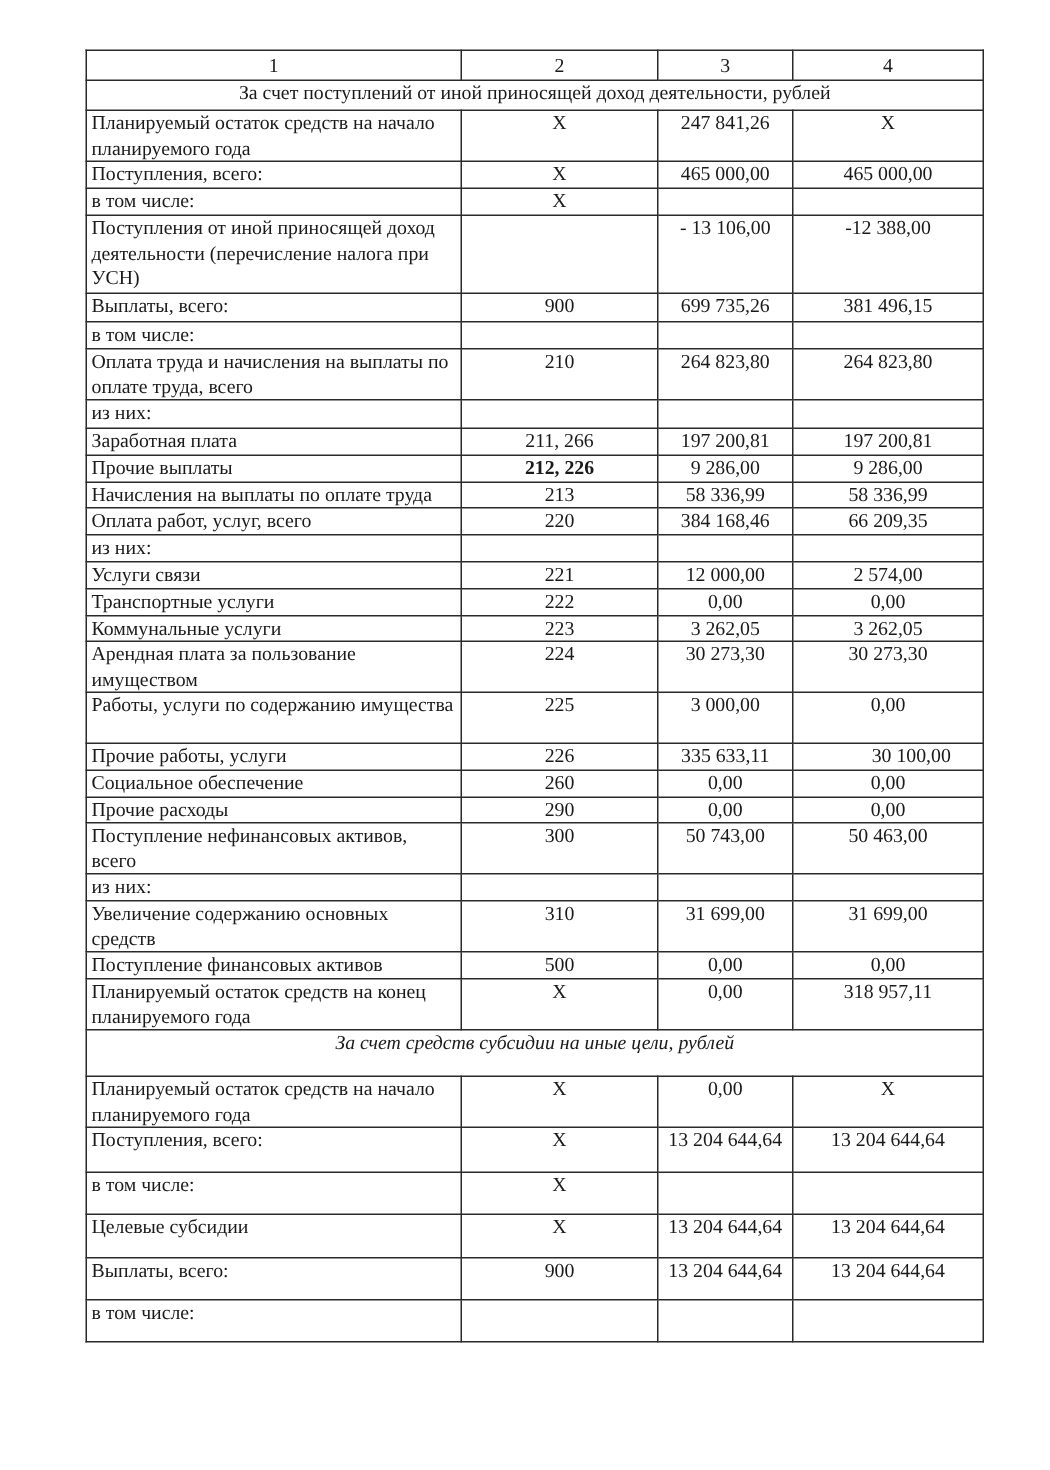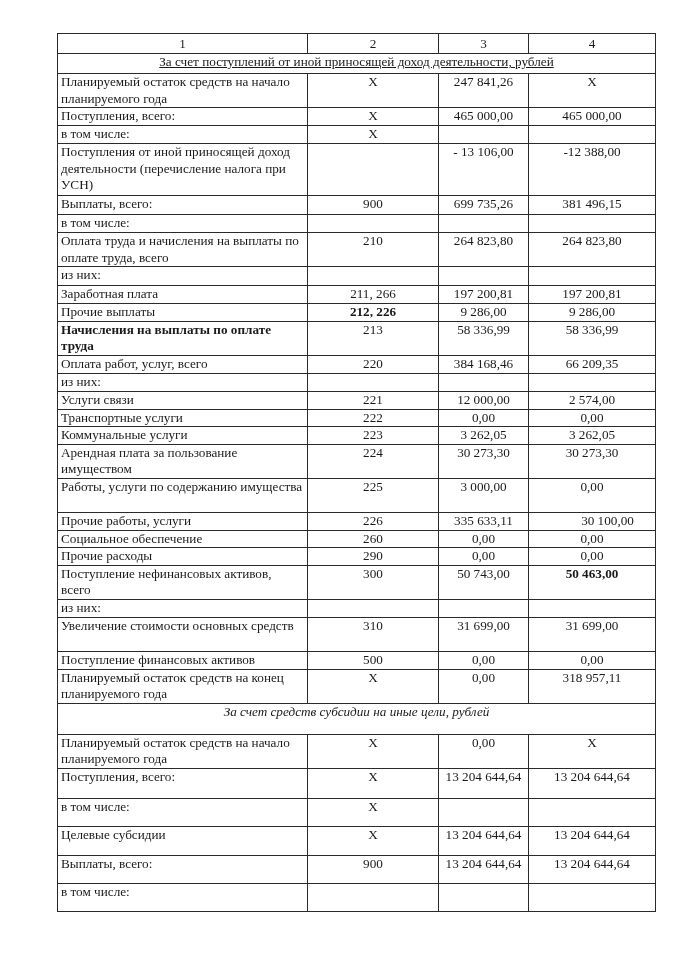--- a/index.html
+++ b/index.html
@@ -28,21 +28,21 @@
         <col class="c4">
       </colgroup>
     <tbody id="tbody">
       <tr>
         <td class="hdr">1</td>
         <td class="hdr">2</td>
         <td class="hdr">3</td>
         <td class="hdr">4</td>
       </tr>
     <tr>
-          <td colspan="4" class="sec" style="height: 19px; text-decoration: underline;">За счет поступлений от иной приносящей доход деятельности, рублей</td>
+          <td colspan="4" class="sec" style="height: 19px;">За счет поступлений от иной приносящей доход деятельности, рублей</td>
         </tr>
         <tr>
           <td class="l" style="height: 33px;">Планируемый остаток средств на начало планируемого года</td>
           <td class="c" style="height: 33px;">X</td>
           <td class="c" style="height: 33px;">247 841,26</td>
           <td class="c" style="height: 33px;">X</td>
         </tr>
         <tr>
           <td class="l" style="height: 17px;">Поступления, всего:</td>
           <td class="c" style="height: 17px;">X</td>
@@ -91,21 +91,21 @@
           <td class="c" style="height: 17px;">197 200,81</td>
           <td class="c" style="height: 17px;">197 200,81</td>
         </tr>
         <tr>
           <td class="l" style="height: 16px;">Прочие выплаты</td>
           <td class="c" style="height: 16px; font-weight: bold;">212, 226</td>
           <td class="c" style="height: 16px;">9 286,00</td>
           <td class="c" style="height: 16px;">9 286,00</td>
         </tr>
         <tr>
-          <td class="l" style="height: 16px; font-weight: bold;">Начисления на выплаты по оплате труда</td>
+          <td class="l" style="height: 16px;">Начисления на выплаты по оплате труда</td>
           <td class="c" style="height: 16px;">213</td>
           <td class="c" style="height: 16px;">58 336,99</td>
           <td class="c" style="height: 16px;">58 336,99</td>
         </tr>
         <tr>
           <td class="l" style="height: 17px;">Оплата работ, услуг, всего</td>
           <td class="c" style="height: 17px;">220</td>
           <td class="c" style="height: 17px;">384 168,46</td>
           <td class="c" style="height: 17px;">66 209,35</td>
         </tr>
@@ -160,30 +160,30 @@
         <tr>
           <td class="l" style="height: 16px;">Прочие расходы</td>
           <td class="c" style="height: 16px;">290</td>
           <td class="c" style="height: 16px;">0,00</td>
           <td class="c" style="height: 16px;">0,00</td>
         </tr>
         <tr>
           <td class="l" style="height: 33px;">Поступление нефинансовых активов, всего</td>
           <td class="c" style="height: 33px;">300</td>
           <td class="c" style="height: 33px;">50 743,00</td>
-          <td class="c" style="height: 33px; font-weight: bold;">50 463,00</td>
+          <td class="c" style="height: 33px;">50 463,00</td>
         </tr>
         <tr>
           <td class="l" style="height: 17px;">из них:</td>
           <td class="c" style="height: 17px;"></td>
           <td class="c" style="height: 17px;"></td>
           <td class="c" style="height: 17px;"></td>
         </tr>
         <tr>
-          <td class="l" style="height: 33px;">Увеличение стоимости основных средств</td>
+          <td class="l" style="height: 33px;">Увеличение содержанию основных средств</td>
           <td class="c" style="height: 33px;">310</td>
           <td class="c" style="height: 33px;">31 699,00</td>
           <td class="c" style="height: 33px;">31 699,00</td>
         </tr>
         <tr>
           <td class="l" style="height: 17px;">Поступление финансовых активов</td>
           <td class="c" style="height: 17px;">500</td>
           <td class="c" style="height: 17px;">0,00</td>
           <td class="c" style="height: 17px;">0,00</td>
         </tr>

